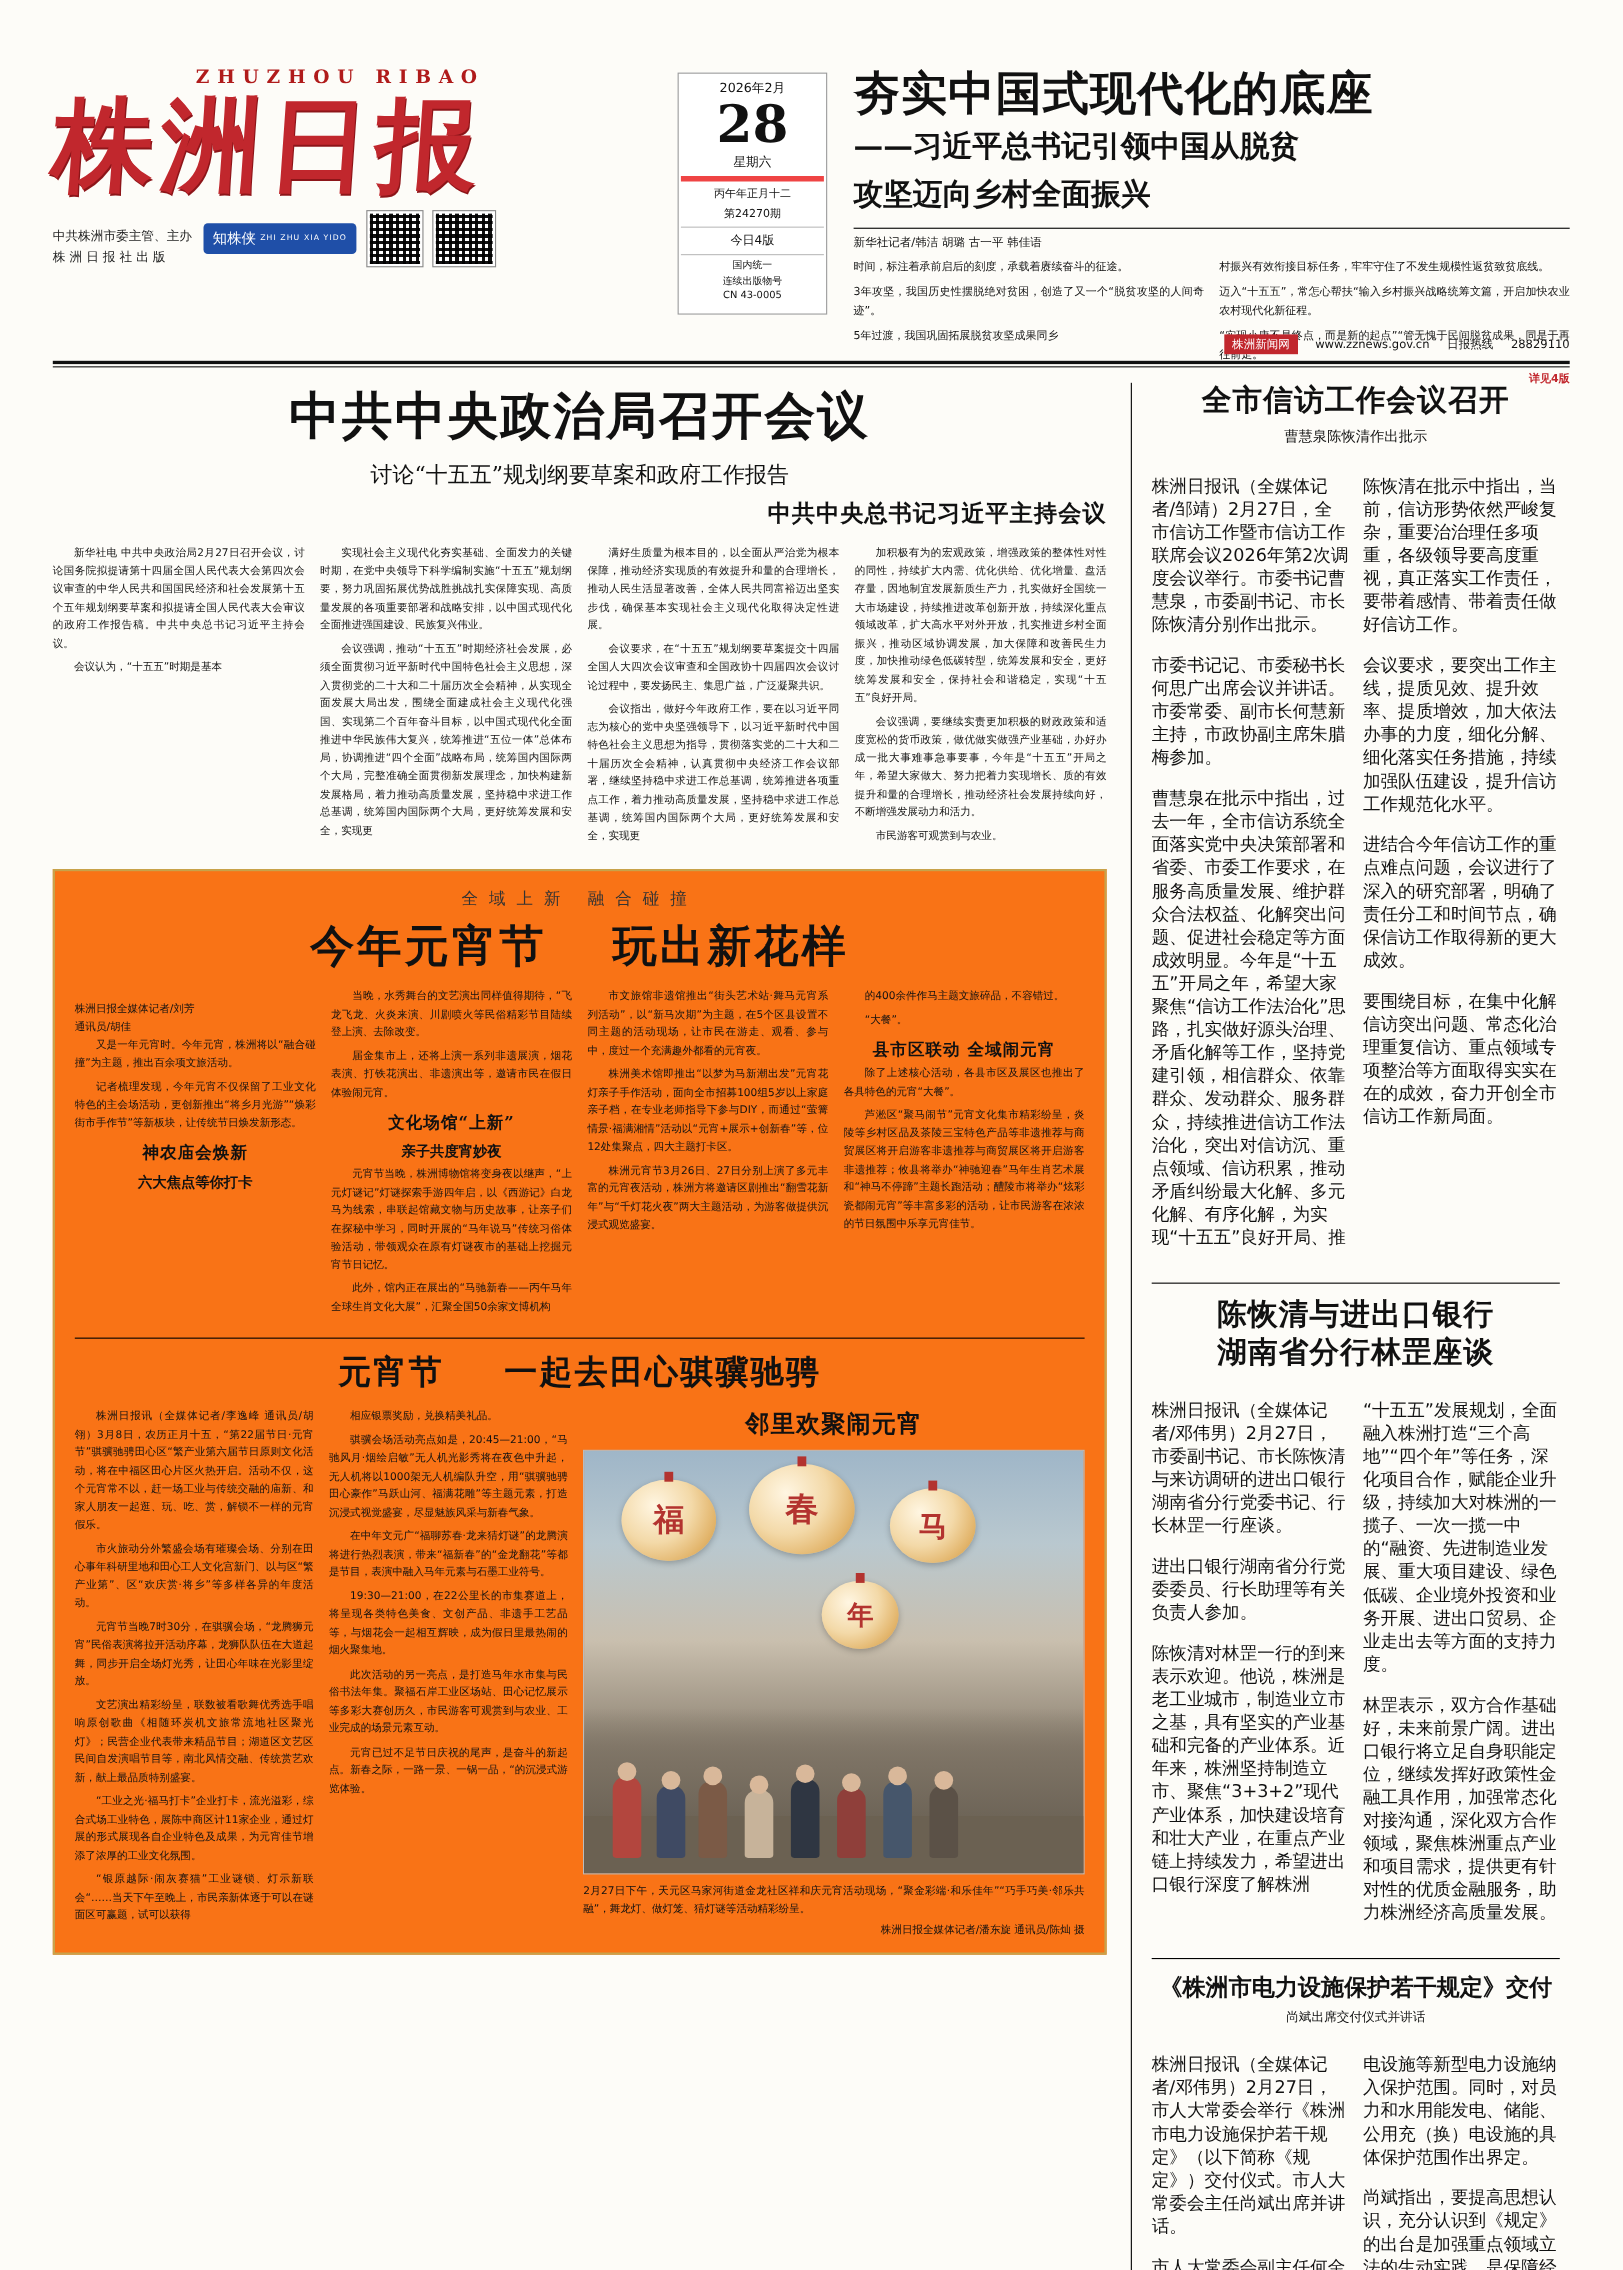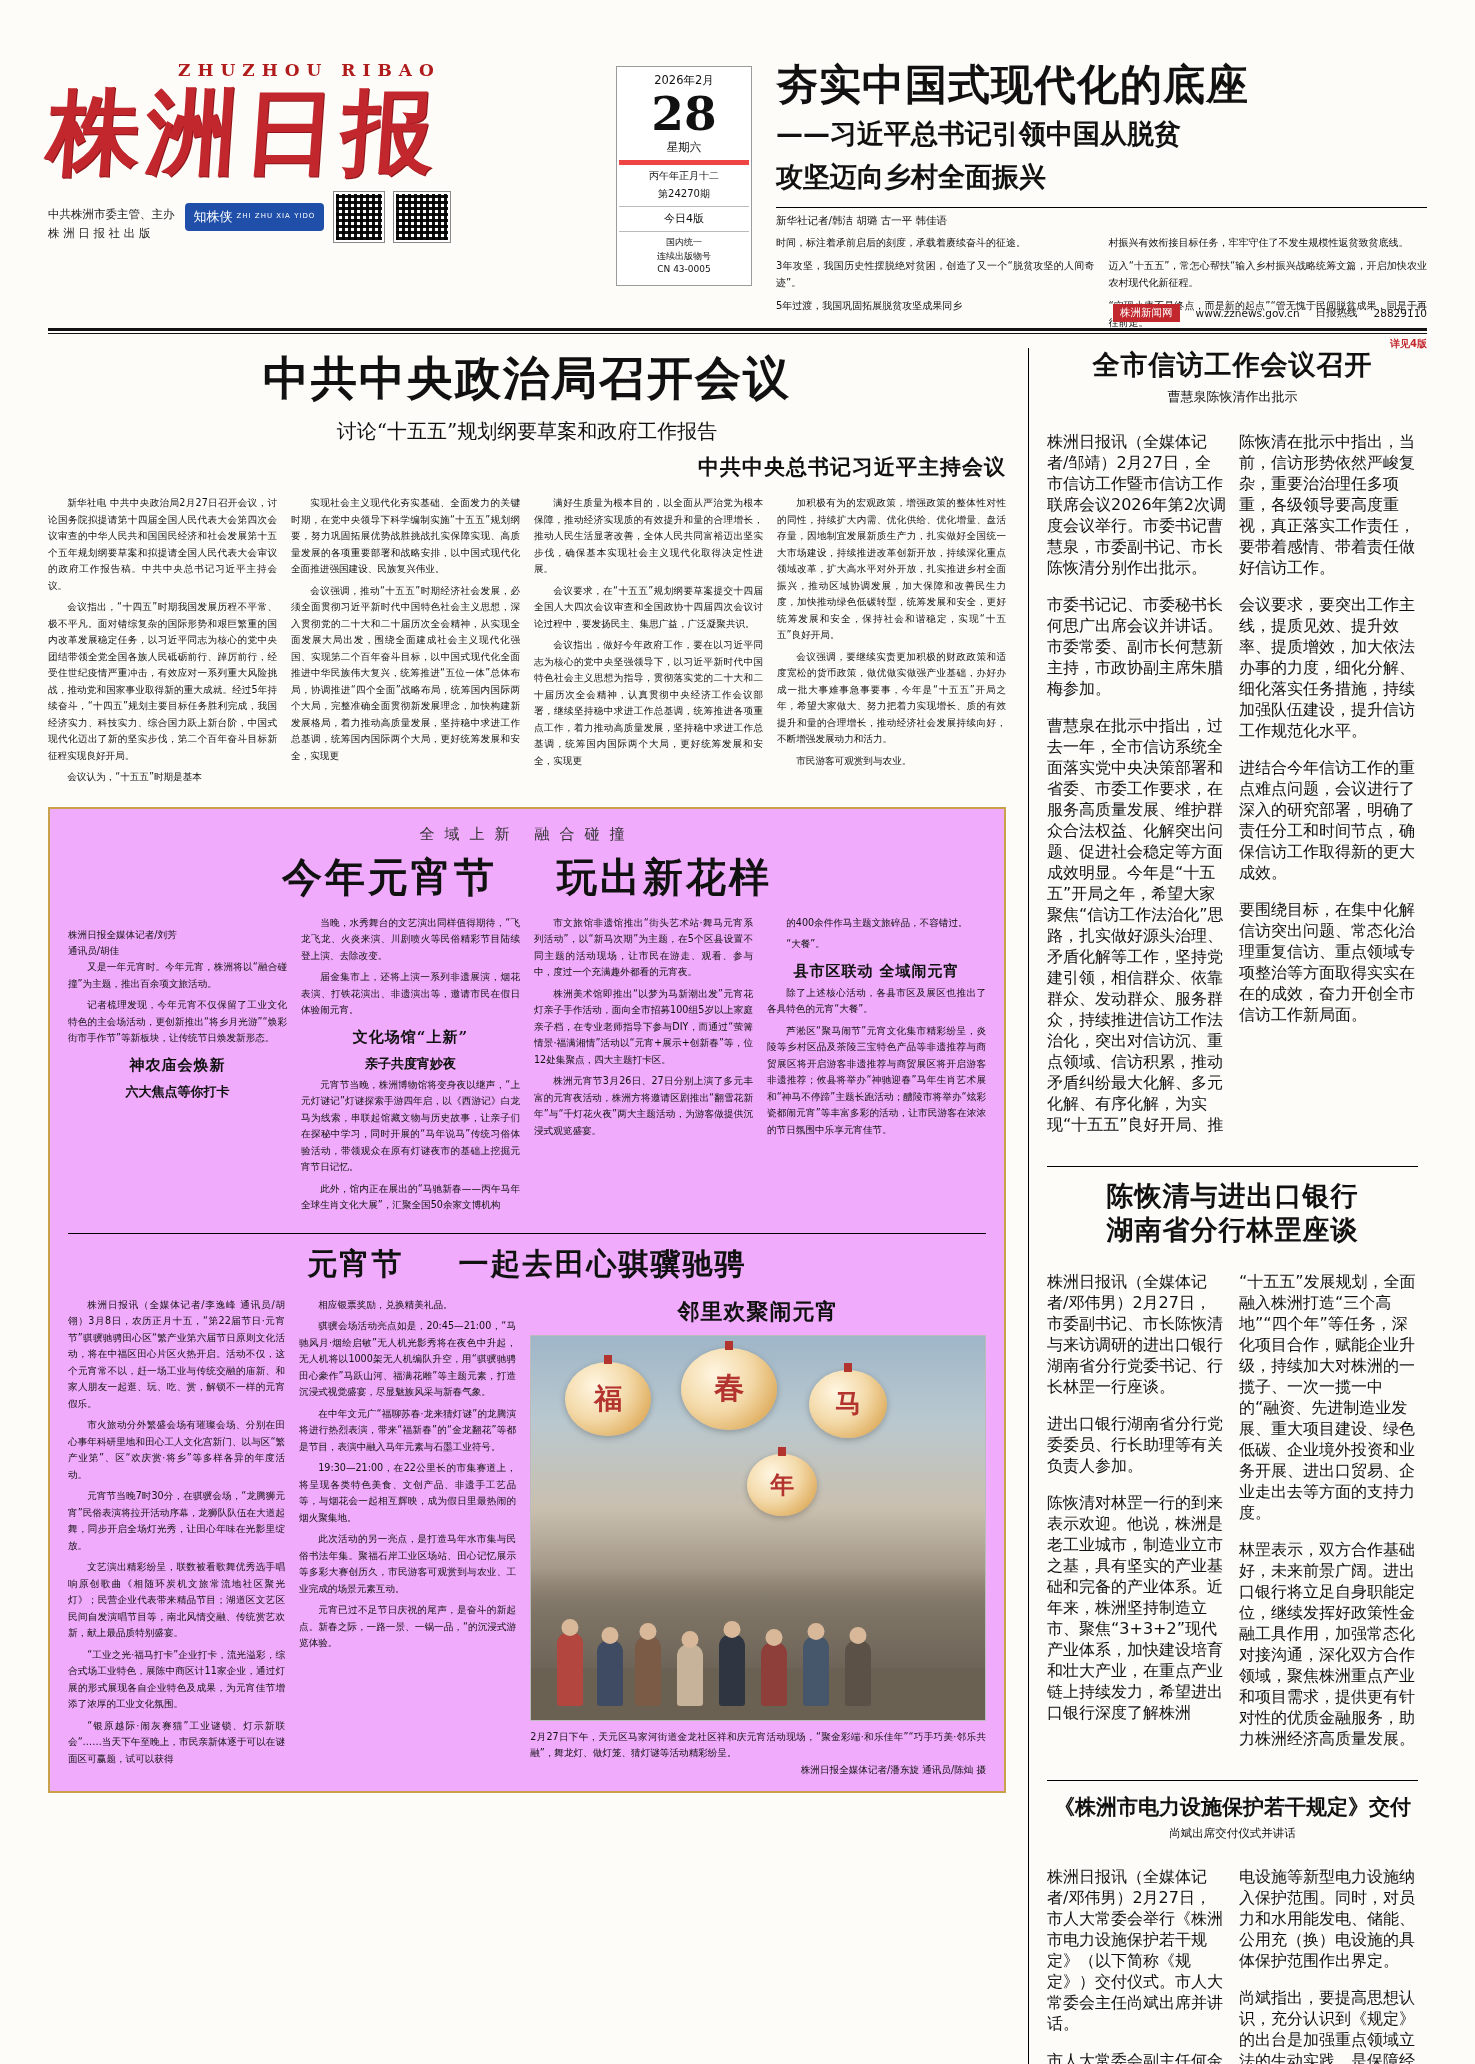--- a/index.html
+++ b/index.html
@@ -77,21 +77,21 @@
   
   .r-title{font-family:"DejaVu Serif","Liberation Serif",serif;font-size:27px;font-weight:bold;text-align:center;letter-spacing:1px;line-height:1.25;}
   .r-deck{font-size:13px;text-align:center;margin-top:6px;}
   .r-body{display:flex;gap:13px;margin-top:10px;}
   .r-body .c{flex:1;}
   .rule-r{border-top:1px solid #000;margin:14px 0 12px;}
   .r-title-sm{font-family:"DejaVu Serif","Liberation Serif",serif;font-size:21px;font-weight:bold;text-align:center;line-height:1.3;}
   .r-deck-sm{font-size:11.5px;text-align:center;margin-top:5px;}
 
   
-  .featurebox{border:2px solid #c8a24a;margin-top:16px;padding:16px 18px 14px;box-sizing:border-box;background:#f0abfc;}
+  .featurebox{border:2px solid #c8a24a;margin-top:16px;padding:16px 18px 14px;box-sizing:border-box;background:#f97316;}
   .f-kicker{text-align:center;font-size:15px;letter-spacing:10px;color:#333;}
   .f-title{font-family:"DejaVu Serif","Liberation Serif",serif;font-size:40px;font-weight:bold;text-align:center;letter-spacing:3px;margin-top:6px;}
   .f-by{font-size:9.6px;line-height:1.7;margin-top:12px;}
   .cols4{display:flex;gap:14px;margin-top:10px;}
   .cols4 .c{flex:1;}
   .sub-h{font-family:"DejaVu Serif","Liberation Serif",serif;font-size:15px;font-weight:bold;text-align:center;margin:9px 0 4px;letter-spacing:1px;}
   .sub-h2{font-family:"DejaVu Serif","Liberation Serif",serif;font-size:13px;font-weight:bold;text-align:center;margin:8px 0 4px;}
 
   .secrule{border-top:1px solid #000;margin:14px 0 10px;}
   .f-title2{font-family:"DejaVu Serif","Liberation Serif",serif;font-size:30px;font-weight:bold;text-align:center;letter-spacing:2px;}
@@ -185,21 +185,20 @@
 
     <div class="left">
 
       <div class="lead-title">中共中央政治局召开会议</div>
       <div class="lead-deck">讨论“十五五”规划纲要草案和政府工作报告</div>
       <div class="lead-title2">中共中央总书记习近平主持会议</div>
 
       <div class="cols5">
         <div class="c">
           <p>新华社电  中共中央政治局2月27日召开会议，讨论国务院拟提请第十四届全国人民代表大会第四次会议审查的中华人民共和国国民经济和社会发展第十五个五年规划纲要草案和拟提请全国人民代表大会审议的政府工作报告稿。中共中央总书记习近平主持会议。</p>
-          <p>会议指出，“十四五”时期我国发展历程不平常、极不平凡。面对错综复杂的国际形势和艰巨繁重的国内改革发展稳定任务，以习近平同志为核心的党中央团结带领全党全国各族人民砥砺前行、踔厉前行，经受住世纪疫情严重冲击，有效应对一系列重大风险挑战，推动党和国家事业取得新的重大成就。经过5年持续奋斗，“十四五”规划主要目标任务胜利完成，我国经济实力、科技实力、综合国力跃上新台阶，中国式现代化迈出了新的坚实步伐，第二个百年奋斗目标新征程实现良好开局。</p>
           <p>会议认为，“十五五”时期是基本</p>
         </div>
         <div class="c">
           <p>实现社会主义现代化夯实基础、全面发力的关键时期，在党中央领导下科学编制实施“十五五”规划纲要，努力巩固拓展优势战胜挑战扎实保障实现、高质量发展的各项重要部署和战略安排，以中国式现代化全面推进强国建设、民族复兴伟业。</p>
           <p>会议强调，推动“十五五”时期经济社会发展，必须全面贯彻习近平新时代中国特色社会主义思想，深入贯彻党的二十大和二十届历次全会精神，从实现全面发展大局出发，围绕全面建成社会主义现代化强国、实现第二个百年奋斗目标，以中国式现代化全面推进中华民族伟大复兴，统筹推进“五位一体”总体布局，协调推进“四个全面”战略布局，统筹国内国际两个大局，完整准确全面贯彻新发展理念，加快构建新发展格局，着力推动高质量发展，坚持稳中求进工作总基调，统筹国内国际两个大局，更好统筹发展和安全，实现更</p>
         </div>
         <div class="c">
           <p>满好生质量为根本目的，以全面从严治党为根本保障，推动经济实现质的有效提升和量的合理增长，推动人民生活显著改善，全体人民共同富裕迈出坚实步伐，确保基本实现社会主义现代化取得决定性进展。</p>
           <p>会议要求，在“十五五”规划纲要草案提交十四届全国人大四次会议审查和全国政协十四届四次会议讨论过程中，要发扬民主、集思广益，广泛凝聚共识。</p>
           <p>会议指出，做好今年政府工作，要在以习近平同志为核心的党中央坚强领导下，以习近平新时代中国特色社会主义思想为指导，贯彻落实党的二十大和二十届历次全会精神，认真贯彻中央经济工作会议部署，继续坚持稳中求进工作总基调，统筹推进各项重点工作，着力推动高质量发展，坚持稳中求进工作总基调，统筹国内国际两个大局，更好统筹发展和安全，实现更</p>

